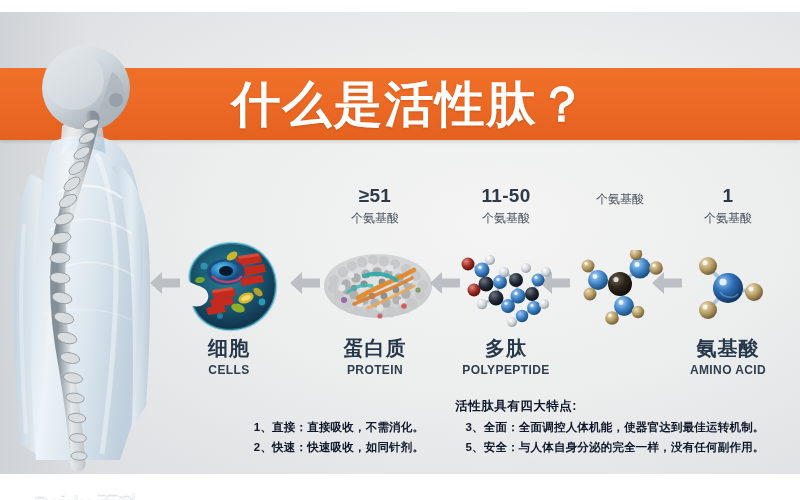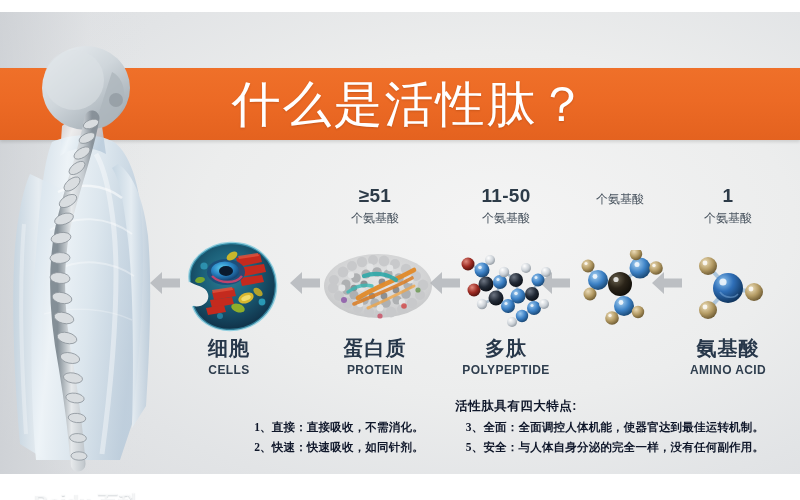--- a/index.html
+++ b/index.html
@@ -48,21 +48,21 @@
   }
   .banner-title {
     position: absolute;
     left: 0; top: 0;
     width: 800px; height: 72px;
     display: flex;
     align-items: center;
     justify-content: center;
     color: #ffffff;
     font-size: 49px;
-    font-weight: normal;
+    font-weight: bold;
     letter-spacing: 2px;
     line-height: 1;
     text-shadow: 0 1px 2px rgba(120,45,10,0.28);
     padding-left: 20px;
     box-sizing: border-box;
     white-space: nowrap;
   }
 
   
   .human-wrap {
@@ -135,21 +135,20 @@
     font-weight: bold;
     line-height: 1;
     margin-bottom: 9px;
     letter-spacing: 0.5px;
   }
   .feat-grid {
     display: grid;
     grid-template-columns: 198px 1fr;
     row-gap: 9px;
     column-gap: 0px;
-    font-family: Liberation Serif, serif;
   }
   .feat-item {
     font-size: 11.5px;
     font-weight: bold;
     line-height: 1;
     letter-spacing: 0.2px;
     white-space: nowrap;
   }
 
   

